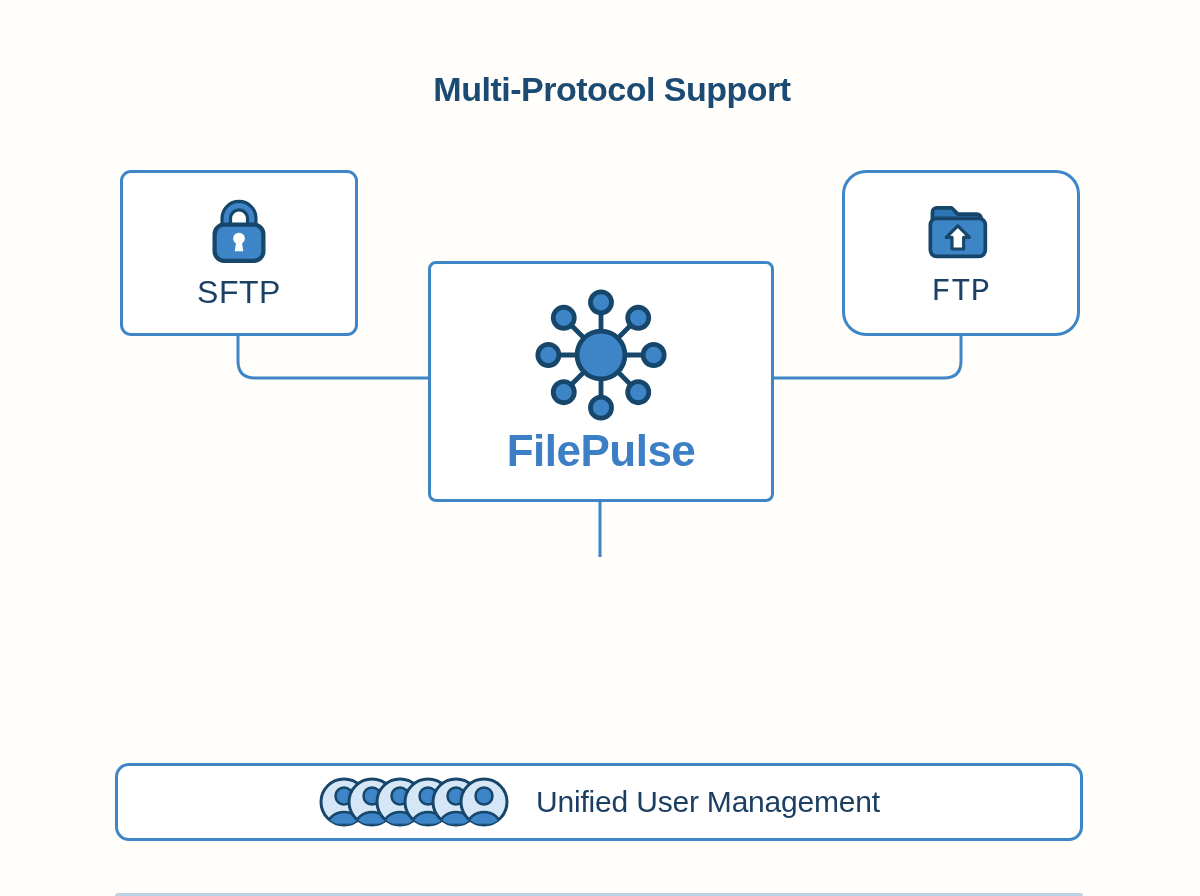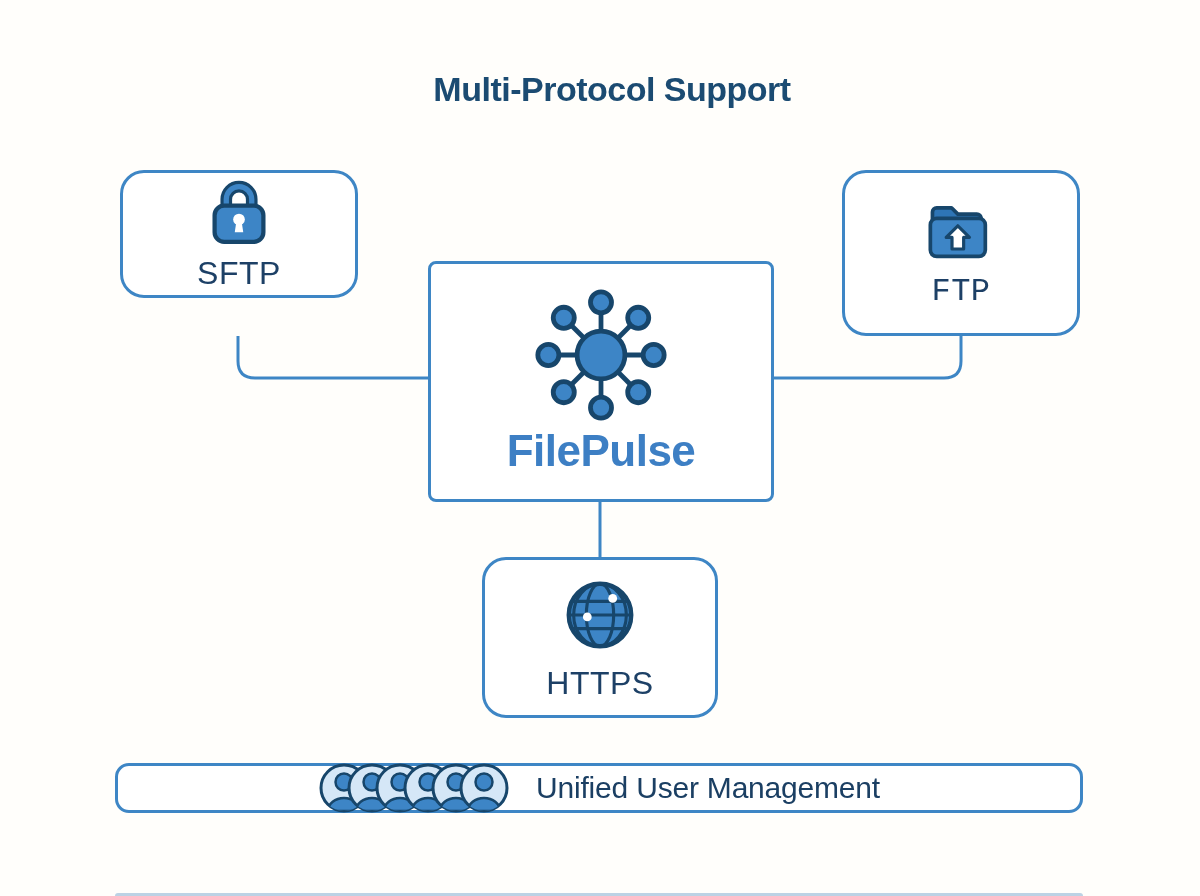--- a/index.html
+++ b/index.html
@@ -24,37 +24,37 @@
     color:#1b4b72;
   }
   .node{
     position:absolute;
     background:#ffffff;
     border:3px solid #3e86c5;
     border-radius:24px;
     display:flex;flex-direction:column;align-items:center;justify-content:center;
     box-sizing:border-box;
   }
-  .node-sftp{left:120px;top:170px;width:238px;height:128px;}
+  .node-sftp{left:120px;top:170px;width:238px;height:166px;border-radius:11px;}
   .node-ftp{left:842px;top:170px;width:238px;height:166px;font-family:Liberation Mono, monospace;}
   .node-hub{left:428px;top:261px;width:346px;height:241px;border-radius:8px;}
   .node-https{left:482px;top:557px;width:236px;height:161px;}
   .node .icon{display:block;line-height:0;}
   .node-label{
     margin-top:9px;
     font-size:32px;font-weight:500;color:#1d4066;
     letter-spacing:0.5px;
   }
   .hub-label{
     margin-top:4px;
     font-size:44px;font-weight:600;color:#3d7fc4;
     letter-spacing:-0.5px;
   }
   .footer-bar{
-    position:absolute;left:115px;top:763px;width:968px;height:50px;
+    position:absolute;left:115px;top:763px;width:968px;height:78px;
     background:#ffffff;
     border:3px solid #3e86c5;
     border-radius:14px;
     box-sizing:border-box;
     display:flex;align-items:center;justify-content:center;
     gap:26px;
   }
   .avatars{display:flex;align-items:center;line-height:0;}
   .avatars .avatar{display:block;}
   .avatars .avatar + .avatar{margin-left:-24px;}
@@ -126,42 +126,20 @@
           <circle cx="31.1" cy="108.9" r="11"></circle>
           <circle cx="15" cy="70" r="11"></circle>
           <circle cx="31.1" cy="31.1" r="11"></circle>
           <circle cx="70" cy="70" r="25"></circle>
         </g>
       </svg>
     </span>
     <span class="node-label hub-label">FilePulse</span>
   </div>
 
-  <div class="node node-https">
-    <span class="icon">
-      <svg width="82" height="82" viewBox="0 0 84 84" xmlns="http://www.w3.org/2000/svg">
-        <defs>
-            <clipPath id="globeclip">
-              <circle cx="42" cy="42" r="32"></circle>
-            </clipPath>
-          </defs>
-        <circle cx="42" cy="42" r="32" fill="#3d85c6" stroke="#17466b" stroke-width="4.5"></circle>
-        <g clip-path="url(#globeclip)" fill="none" stroke="#17466b" stroke-width="3.2">
-          <ellipse cx="42" cy="42" rx="14" ry="32"></ellipse>
-          <ellipse cx="42" cy="42" rx="27" ry="32"></ellipse>
-          <line x1="8" y1="28" x2="76" y2="28"></line>
-          <line x1="8" y1="42" x2="76" y2="42"></line>
-          <line x1="8" y1="56" x2="76" y2="56"></line>
-        </g>
-        <circle cx="55" cy="25" r="4.5" fill="#ffffff"></circle>
-        <circle cx="29" cy="44" r="4.5" fill="#ffffff"></circle>
-      </svg>
-    </span>
-    <span class="node-label">HTTPS</span>
-  </div>
 
   <div class="footer-bar">
     <span class="avatars">
       <svg class="avatar" width="52" height="52" viewBox="0 0 52 52" xmlns="http://www.w3.org/2000/svg">
           <defs>
             <clipPath id="av0">
               <circle cx="26" cy="26" r="23"></circle>
             </clipPath>
           </defs>
           <circle cx="26" cy="26" r="23" fill="#d5e7f7" stroke="#17466b" stroke-width="3"></circle>

